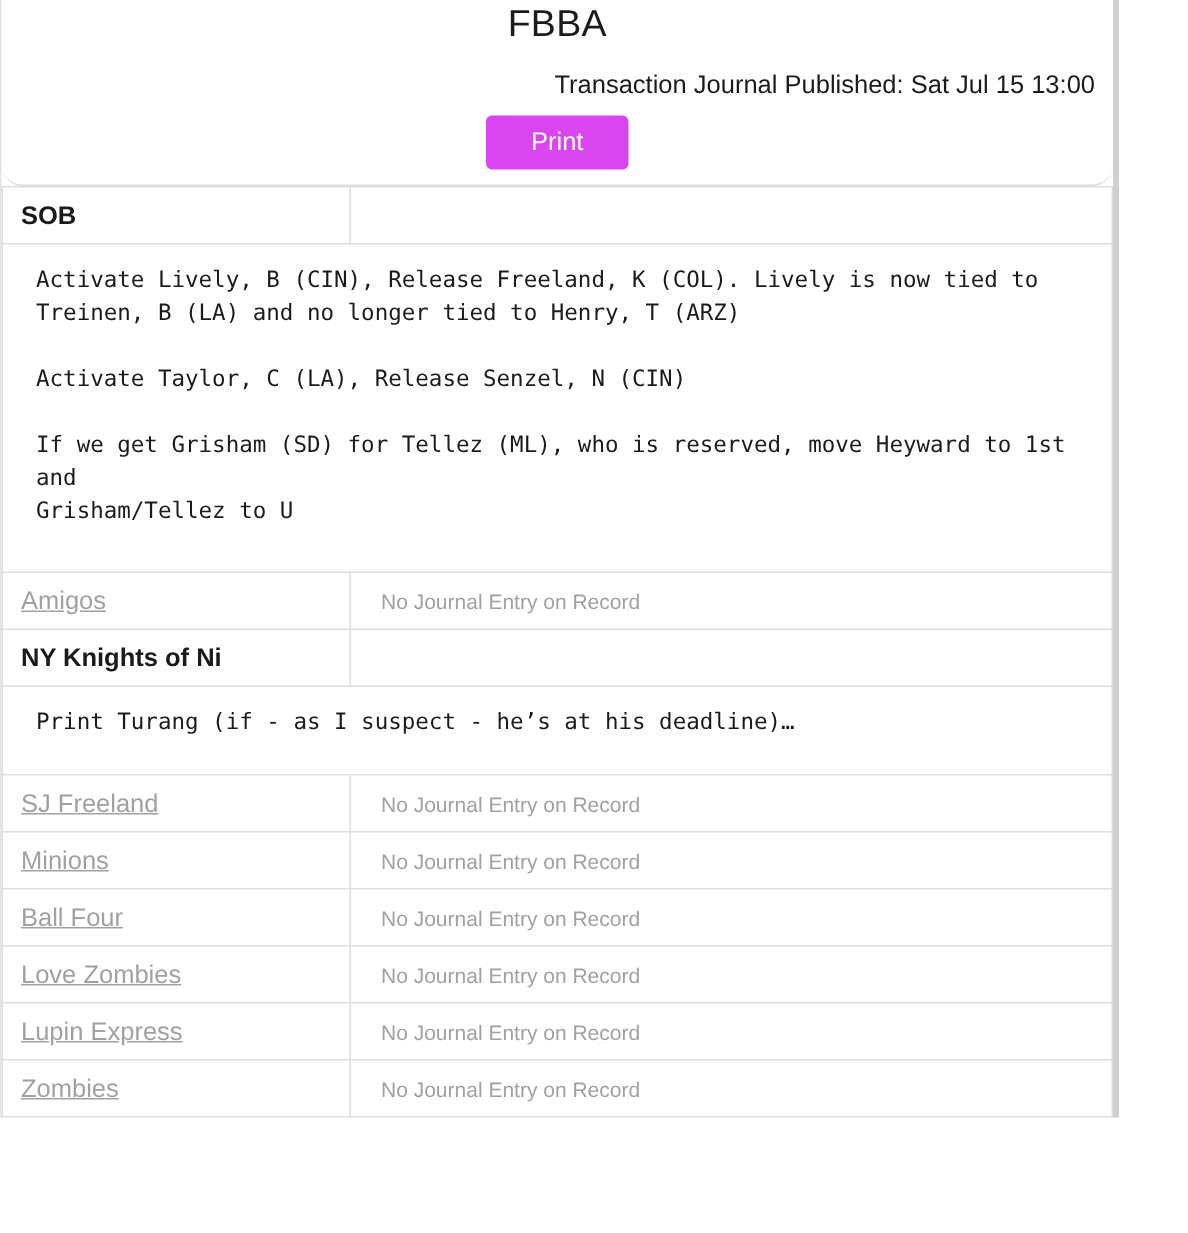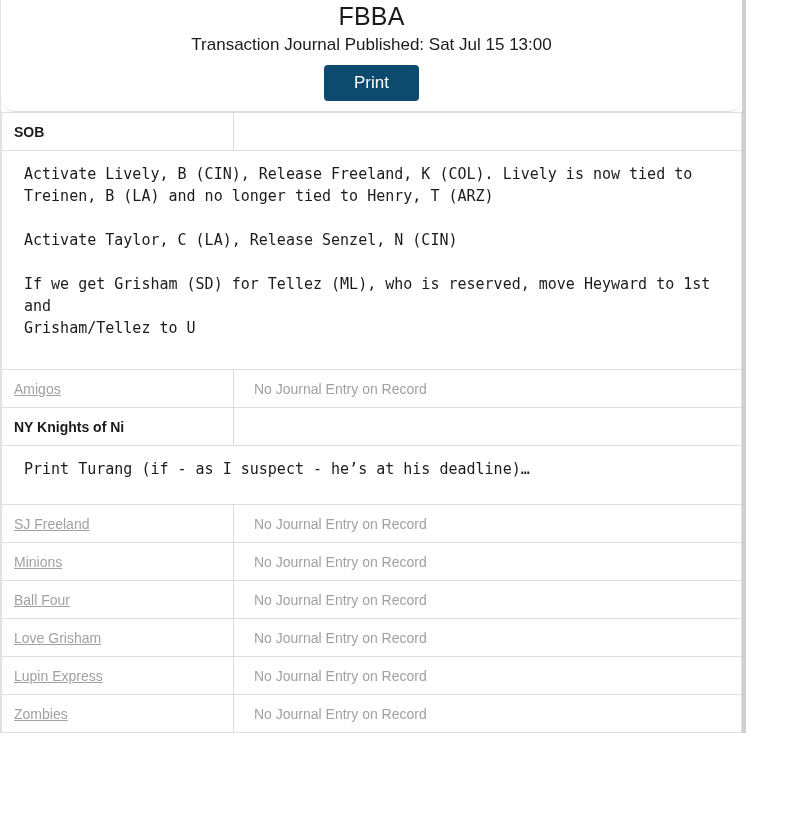--- a/index.html
+++ b/index.html
@@ -36,29 +36,30 @@
     font-weight: 400;
     color: #1b1b1b;
     margin: 0;
     padding-top: 1px;
     letter-spacing: .2px;
   }
   .published {
     font-size: 17px;
     line-height: 24px;
     color: #1b1b1b;
-    margin: 2px 0 0 0;
+    margin: 14px 0 0 0;
     font-weight: 400;
+    text-align: right;
   }
   .print-wrap {
     margin-top: 8px;
   }
   .print-button {
     display: inline-block;
-    background: #0c4a6e;
+    background: #d946ef;
     color: #ffffff;
     border: none;
     border-radius: 4px;
     font-family: "Liberation Sans", sans-serif;
     font-size: 17px;
     line-height: 20px;
     padding: 8px 30px;
     cursor: pointer;
   }
 
@@ -74,21 +75,21 @@
   }
 
   .col-team { width: 232px; }
 
   
   .row-team td {
     height: 37px;
     padding: 0 0 0 12px;
   }
   .team-name {
-    font-size: 14px;
+    font-size: 17px;
     line-height: 22px;
   }
   .team-name.has-entry {
     font-weight: bold;
     color: #1b1b1b;
   }
   .team-name.no-entry {
     font-weight: 400;
     color: #a1a1a1;
     text-decoration: underline;
@@ -169,21 +170,21 @@
         </tr>
         <tr class="row-team">
           <td><span class="team-name no-entry">Minions</span></td>
           <td><span class="no-entry-text">No Journal Entry on Record</span></td>
         </tr>
         <tr class="row-team">
           <td><span class="team-name no-entry">Ball Four</span></td>
           <td><span class="no-entry-text">No Journal Entry on Record</span></td>
         </tr>
         <tr class="row-team">
-          <td><span class="team-name no-entry">Love Grisham</span></td>
+          <td><span class="team-name no-entry">Love Zombies</span></td>
           <td><span class="no-entry-text">No Journal Entry on Record</span></td>
         </tr>
         <tr class="row-team">
           <td><span class="team-name no-entry">Lupin Express</span></td>
           <td><span class="no-entry-text">No Journal Entry on Record</span></td>
         </tr>
         <tr class="row-team">
           <td><span class="team-name no-entry">Zombies</span></td>
           <td><span class="no-entry-text">No Journal Entry on Record</span></td>
         </tr>

